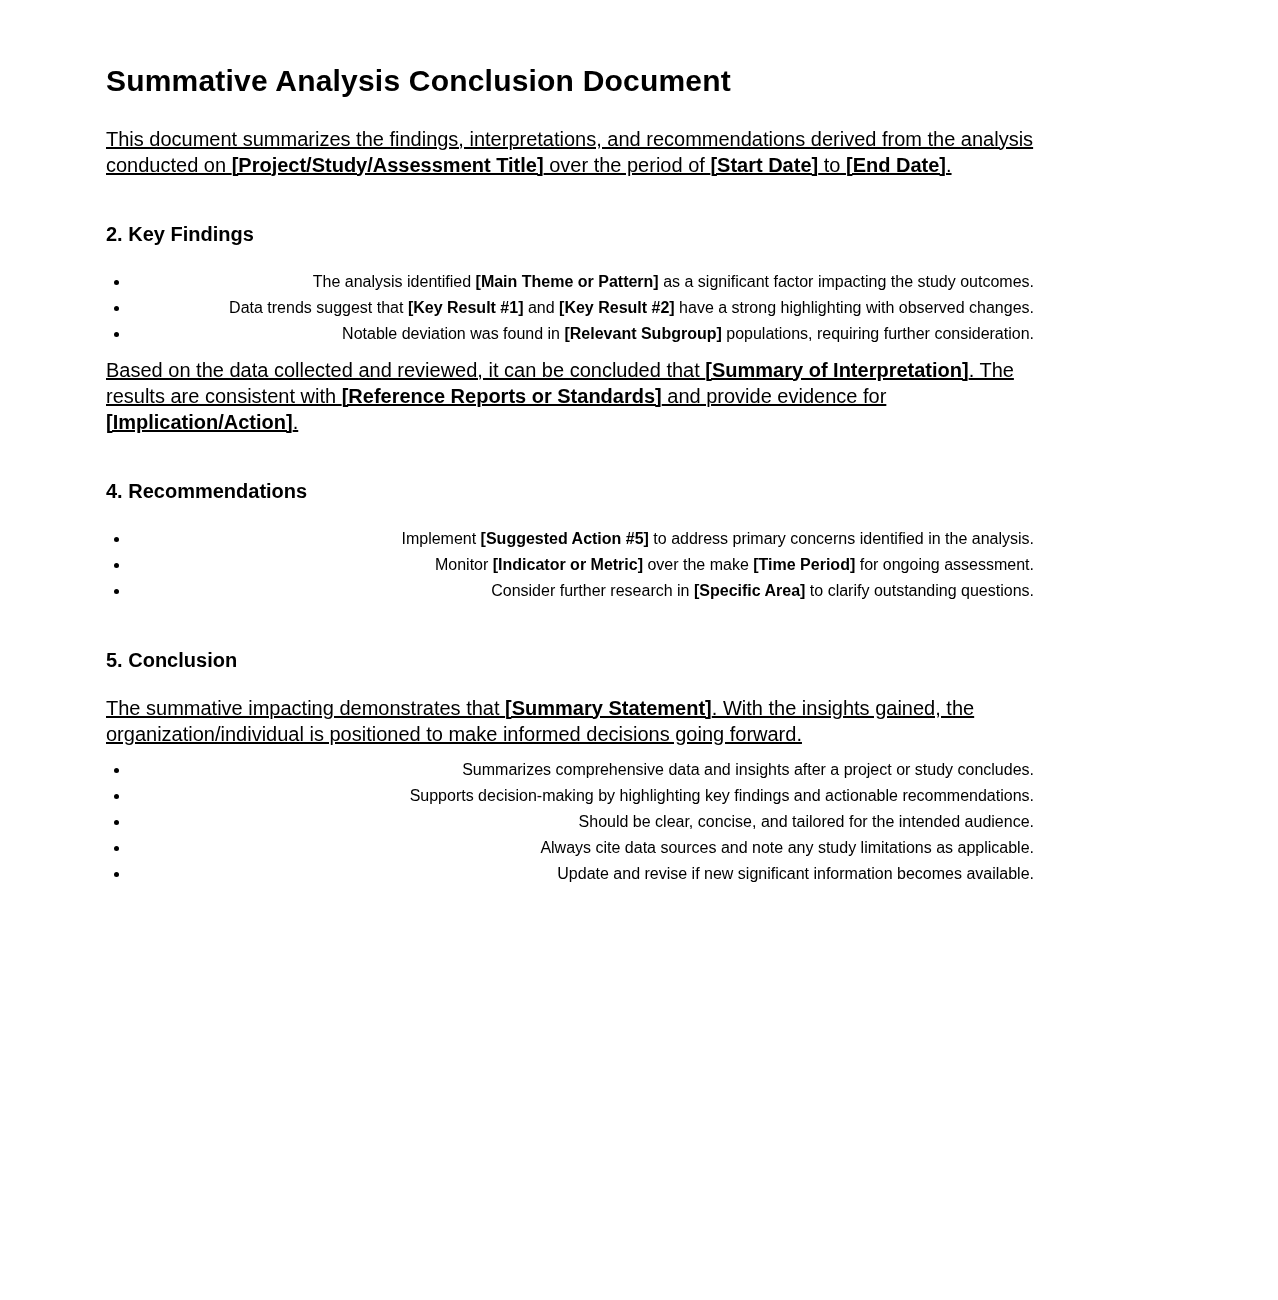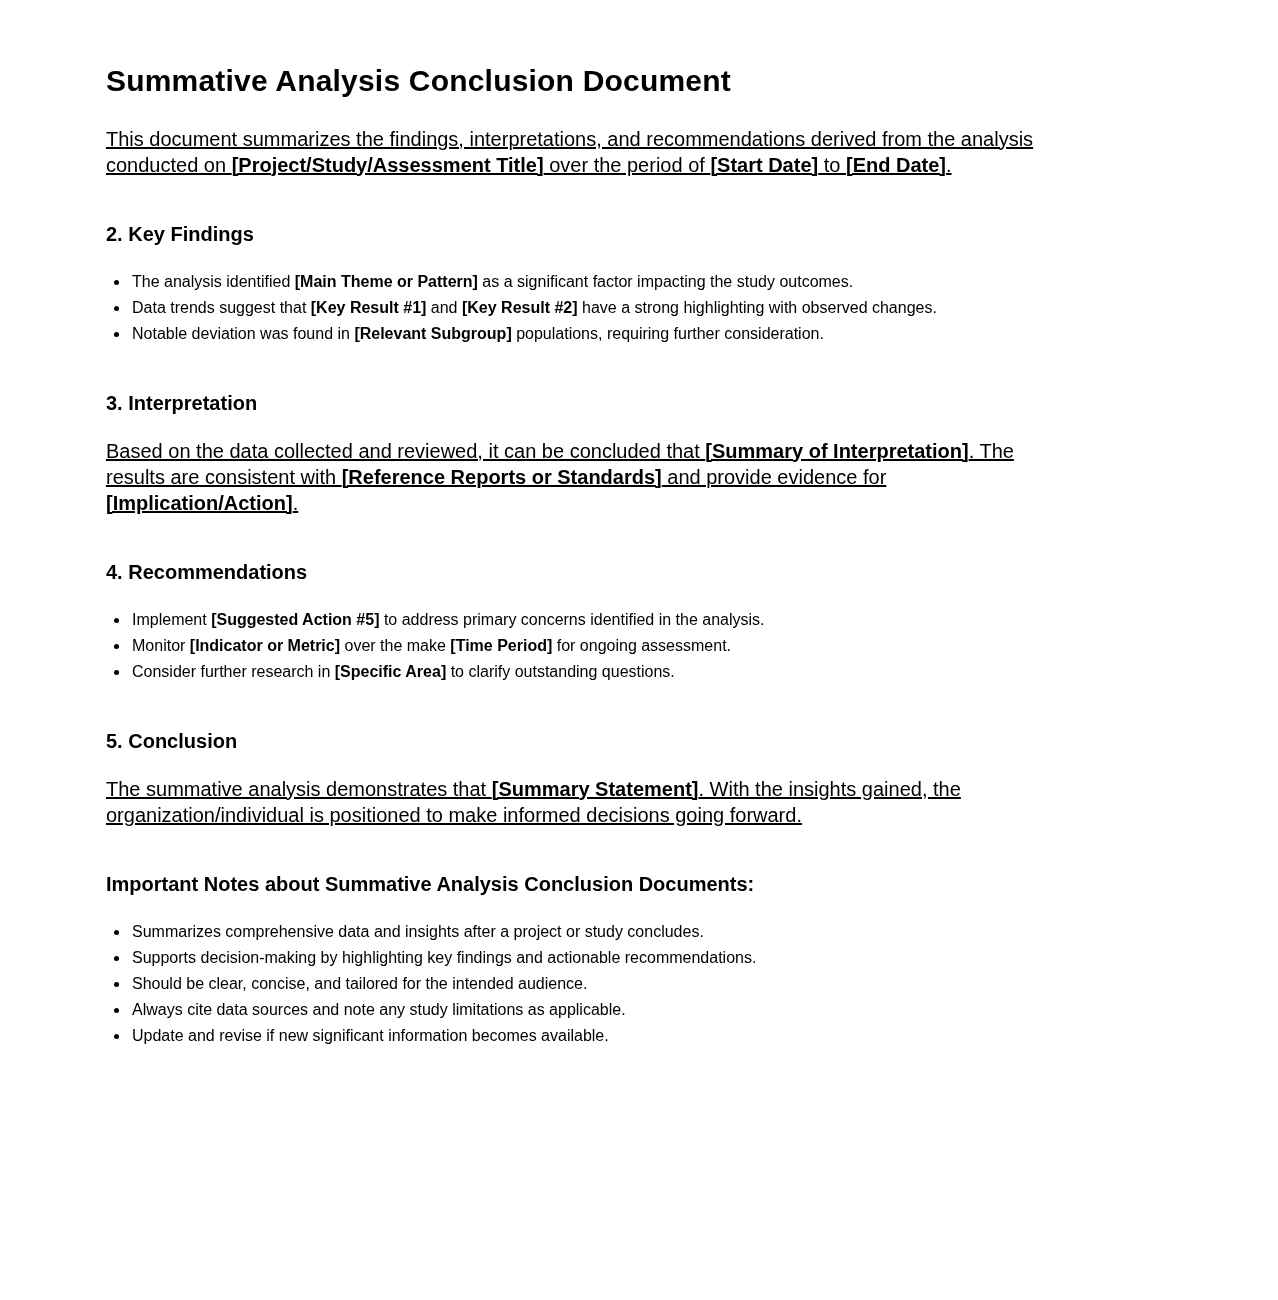--- a/index.html
+++ b/index.html
@@ -32,20 +32,21 @@
   p.body-paragraph {
     font-size: 20px;
     line-height: 26px;
     margin: 0 0 10px 0;
     text-decoration: underline;
   }
   ul.bullet-list {
     margin: 0 0 10px 0;
     padding-left: 24px;
     list-style: disc outside;
+    text-align: right;
   }
   ul.bullet-list li {
     font-size: 16px;
     line-height: 26px;
     margin: 0;
     padding-left: 2px;
   }
   .b { font-weight: 700; }
 </style>
 </head>
@@ -62,40 +63,38 @@
   <section>
     <h2 class="section-heading">2. Key Findings</h2>
     <ul class="bullet-list">
       <li><span>The analysis identified </span><span class="b">[Main Theme or Pattern]</span><span> as a significant factor impacting the study outcomes.</span></li>
       <li><span>Data trends suggest that </span><span class="b">[Key Result #1]</span><span> and </span><span class="b">[Key Result #2]</span><span> have a strong highlighting with observed changes.</span></li>
       <li><span>Notable deviation was found in </span><span class="b">[Relevant Subgroup]</span><span> populations, requiring further consideration.</span></li>
     </ul>
   </section>
 
   <section>
-    <h2 class="section-heading">3. Interpretation</h2>
     <p class="body-paragraph"><span>Based on the data collected and reviewed, it can be concluded that </span><span class="b">[Summary of Interpretation]</span><span>. The results are consistent with </span><span class="b">[Reference Reports or Standards]</span><span> and provide evidence for </span><span class="b">[Implication/Action]</span><span>.</span></p>
   </section>
 
   <section>
     <h2 class="section-heading">4. Recommendations</h2>
     <ul class="bullet-list">
       <li><span>Implement </span><span class="b">[Suggested Action #5]</span><span> to address primary concerns identified in the analysis.</span></li>
       <li><span>Monitor </span><span class="b">[Indicator or Metric]</span><span> over the make </span><span class="b">[Time Period]</span><span> for ongoing assessment.</span></li>
       <li><span>Consider further research in </span><span class="b">[Specific Area]</span><span> to clarify outstanding questions.</span></li>
     </ul>
   </section>
 
   <section>
     <h2 class="section-heading">5. Conclusion</h2>
-    <p class="body-paragraph"><span>The summative analysis demonstrates that </span><span class="b">[Summary Statement]</span><span>. With the insights gained, the organization/individual is positioned to make informed decisions going forward.</span></p>
+    <p class="body-paragraph"><span>The summative impacting demonstrates that </span><span class="b">[Summary Statement]</span><span>. With the insights gained, the organization/individual is positioned to make informed decisions going forward.</span></p>
   </section>
 
   <section>
-    <h2 class="section-heading">Important Notes about Summative Analysis Conclusion Documents:</h2>
     <ul class="bullet-list">
       <li>Summarizes comprehensive data and insights after a project or study concludes.</li>
       <li>Supports decision-making by highlighting key findings and actionable recommendations.</li>
       <li>Should be clear, concise, and tailored for the intended audience.</li>
       <li>Always cite data sources and note any study limitations as applicable.</li>
       <li>Update and revise if new significant information becomes available.</li>
     </ul>
   </section>
 
 </div>

